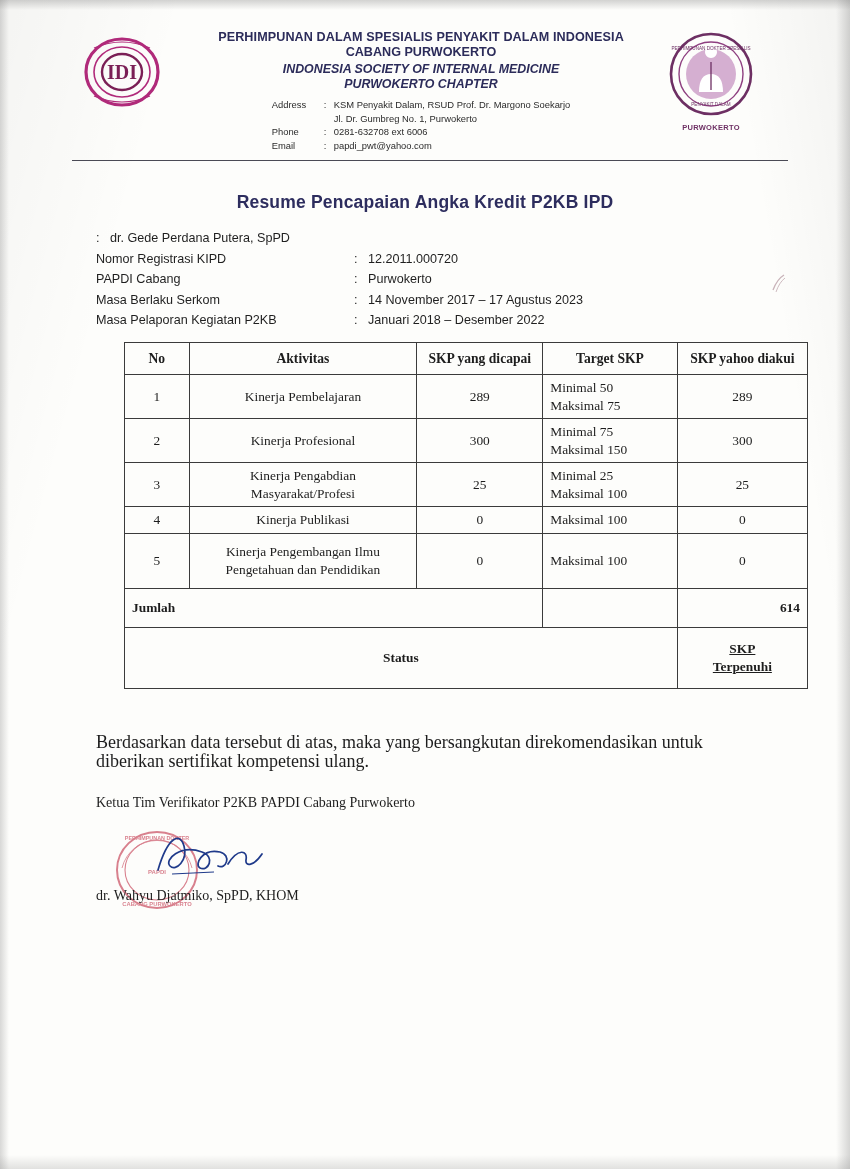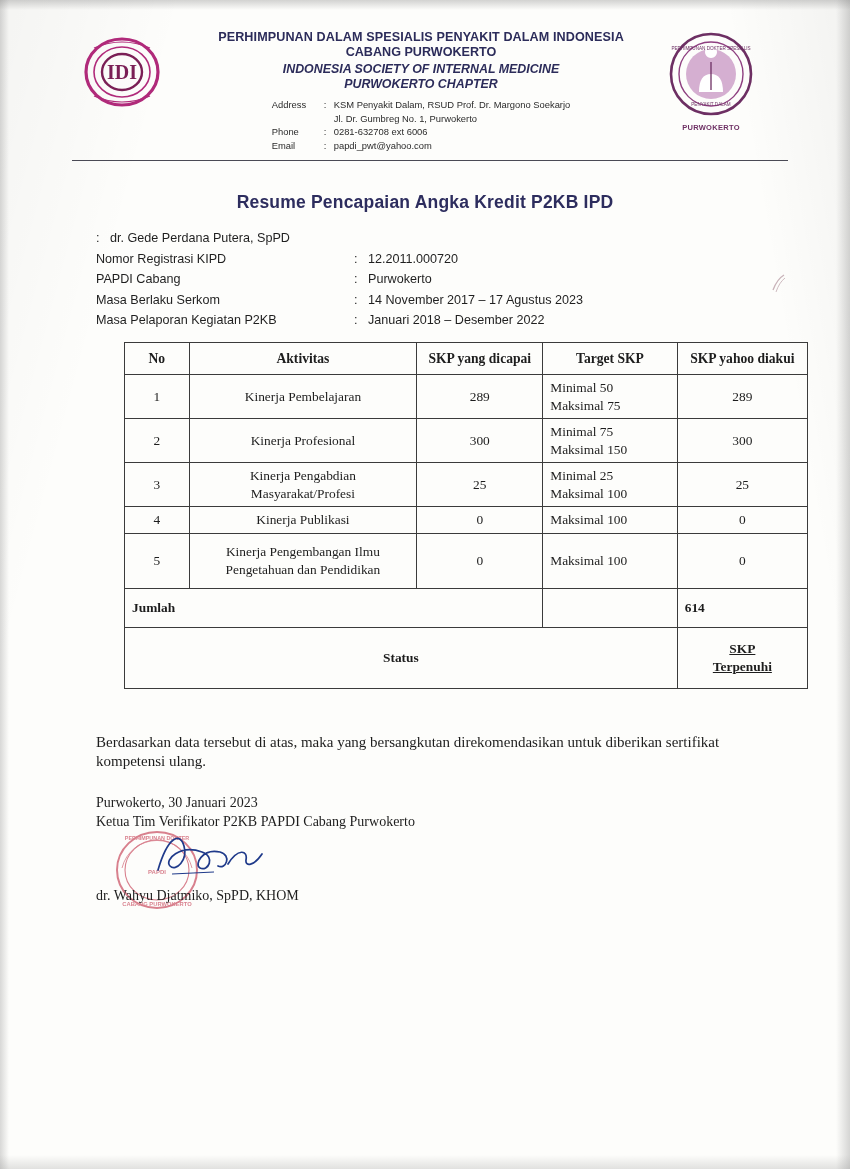--- a/index.html
+++ b/index.html
@@ -210,21 +210,21 @@
   td.c-tgt { text-align: left; width: 112px; line-height: 17.5px; padding-left: 10px; }
   td.c-ack { text-align: center; width: 108px; }
   td.row-tall { height: 46px; }
   td.jumlah {
     text-align: left;
     font-weight: bold;
     font-size: 14px;
     height: 30px;
   }
   td.jumlah-val {
-    text-align: left;
+    text-align: right;
     font-weight: bold;
     font-size: 14px;
   }
   td.status {
     text-align: center;
     font-weight: bold;
     font-size: 14px;
     height: 52px;
   }
   td.status-val {
@@ -235,21 +235,21 @@
     text-decoration: underline;
   }
 
   
   .closing {
     position: absolute;
     top: 733px;
     left: 96px;
     width: 660px;
     font-family: "Liberation Serif", serif;
-    font-size: 15px;
+    font-size: 18px;
     line-height: 19px;
     color: #1d1d1d;
   }
   .sign-block {
     position: absolute;
     top: 793px;
     left: 96px;
     font-family: "Liberation Serif", serif;
     font-size: 14px;
     line-height: 19px;
@@ -441,21 +441,20 @@
             <td class="status" colspan="4">Status</td>
             <td class="status-val">SKP<br>Terpenuhi</td>
           </tr>
         </tbody>
     </table>
   </div>
 
   <div class="closing">Berdasarkan data tersebut di atas, maka yang bersangkutan direkomendasikan untuk diberikan sertifikat kompetensi ulang.</div>
 
   <div class="sign-block">
-    <div>Purwokerto, 30 Januari 2023</div>
     <div>Ketua Tim Verifikator P2KB PAPDI Cabang Purwokerto</div>
   </div>
 
   <div class="sign-stamp">
     <svg viewBox="0 0 90 84" width="90" height="84">
       <ellipse cx="45" cy="42" rx="40" ry="38" fill="none" stroke="#c2344a" stroke-width="2"></ellipse>
       <ellipse cx="45" cy="42" rx="32" ry="30" fill="none" stroke="#c2344a" stroke-width="1.1"></ellipse>
       <path d="M10 40 A36 36 0 0 1 80 40" fill="none" stroke="#c2344a" stroke-width="0.8"></path>
       <text x="45" y="12" text-anchor="middle" font-family="Liberation Sans, sans-serif" font-size="5.4" font-weight="bold" fill="#c2344a">PERHIMPUNAN DOKTER</text>
       <text x="45" y="78" text-anchor="middle" font-family="Liberation Sans, sans-serif" font-size="5.8" font-weight="bold" fill="#c2344a">CABANG PURWOKERTO</text>

